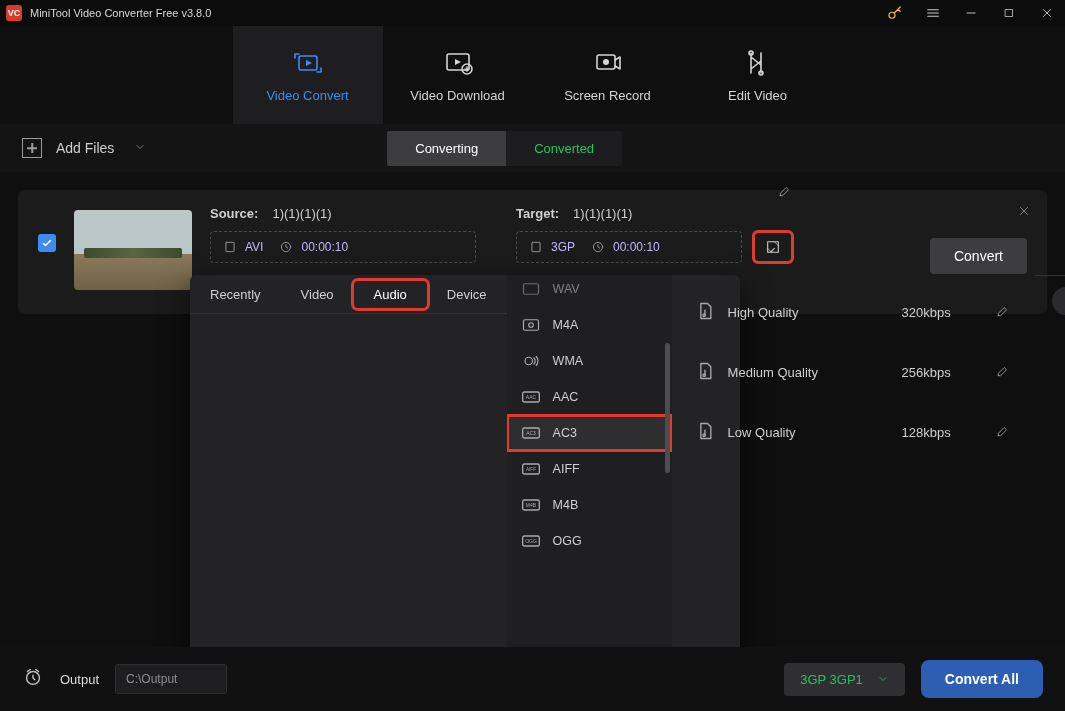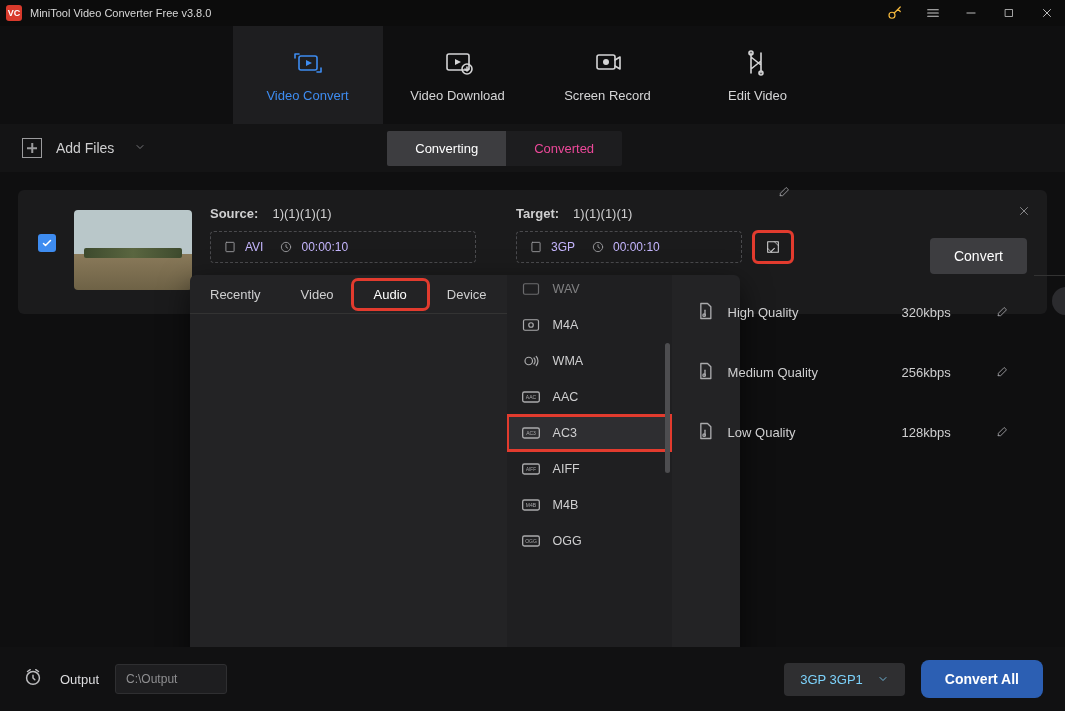--- a/index.html
+++ b/index.html
@@ -39,21 +39,21 @@
 
   
   .toolbar{display:flex;align-items:center;height:48px;background:#141415;padding:0 22px;}
   .addfiles{display:flex;align-items:center;gap:14px;color:#cfcfd0;font-size:14px;}
   .addfiles .plusbox{width:18px;height:18px;border:1.5px solid #9b9b9d;position:relative;}
   .addfiles .plusbox::before,.addfiles .plusbox::after{content:"";position:absolute;background:#9b9b9d;}
   .addfiles .plusbox::before{left:50%;top:4px;bottom:4px;width:1.5px;transform:translateX(-50%);}
   .addfiles .plusbox::after{top:50%;left:4px;right:4px;height:1.5px;transform:translateY(-50%);}
   .chev{margin-left:6px;color:#8d8d90;}
   .segseg{margin-left:auto;margin-right:auto;display:flex;background:#1d1d1f;border-radius:2px;overflow:hidden;}
-  .seg{padding:10px 28px;font-size:13px;color:#ec4899;}
+  .seg{padding:10px 28px;font-size:13px;color:#22c55e;}
   .seg.active{background:#3d3d40;color:#fff;}
 
   
   .files-area{padding:18px;}
   .card{position:relative;background:#1b1b1c;border-radius:6px;padding:16px 20px 24px;display:flex;align-items:flex-start;gap:18px;}
   .card-close{position:absolute;top:14px;right:16px;color:#8e8e90;}
   .chk{width:18px;height:18px;border-radius:3px;background:var(--blue);display:flex;align-items:center;justify-content:center;margin-top:28px;}
   .chk svg{stroke:#fff;fill:none;}
   .thumb{width:118px;height:80px;border-radius:4px;overflow:hidden;background:linear-gradient(to bottom,#b9c7c9 0%,#b9c7c9 55%,#8a7a5a 55%,#6e6246 100%);position:relative;margin-top:4px;}
   .thumb::after{content:"";position:absolute;left:10px;right:10px;top:48%;height:10px;background:linear-gradient(to right,#3d4a2d,#5a6640,#3d4a2d);border-radius:2px;}
@@ -92,21 +92,21 @@
   .popfoot{display:flex;align-items:center;height:50px;border-top:1px solid #333;}
   .search{margin-left:18px;display:flex;align-items:center;gap:8px;background:#2b2b2e;border-radius:20px;padding:6px 12px;width:110px;}
   .search input{background:transparent;border:none;outline:none;color:#cfcfd0;font-size:12px;width:70px;}
   .create{margin-left:auto;margin-right:150px;display:flex;align-items:center;gap:8px;color:#cfcfd0;font-size:13px;}
 
   
   .bottombar{position:absolute;left:0;right:0;bottom:0;height:64px;background:#111112;display:flex;align-items:center;padding:0 22px;gap:16px;}
   .clock{color:#bdbdbf;}
   .outlbl{font-size:13px;color:#dedee0;}
   .outpath{background:#1e1e20;border:1px solid #2f2f31;border-radius:3px;padding:7px 10px;font-size:12px;color:#8f8f91;width:90px;white-space:nowrap;overflow:hidden;}
-  .preset{margin-left:auto;display:flex;align-items:center;gap:14px;background:#2f2f31;border-radius:4px;padding:9px 16px;font-size:13px;color:#7dd3fc;}
+  .preset{margin-left:auto;display:flex;align-items:center;gap:14px;background:#2f2f31;border-radius:4px;padding:9px 16px;font-size:13px;color:#22c55e;}
   .convertall{background:#2c5fb3;color:#fff;border-radius:8px;padding:11px 24px;font-size:14px;font-weight:600;}
 
   
   .svg-stroke{stroke:currentColor;fill:none;stroke-width:1.6;stroke-linecap:round;stroke-linejoin:round;}
 </style>
 </head>
 <body>
 
 <div class="app">
 

